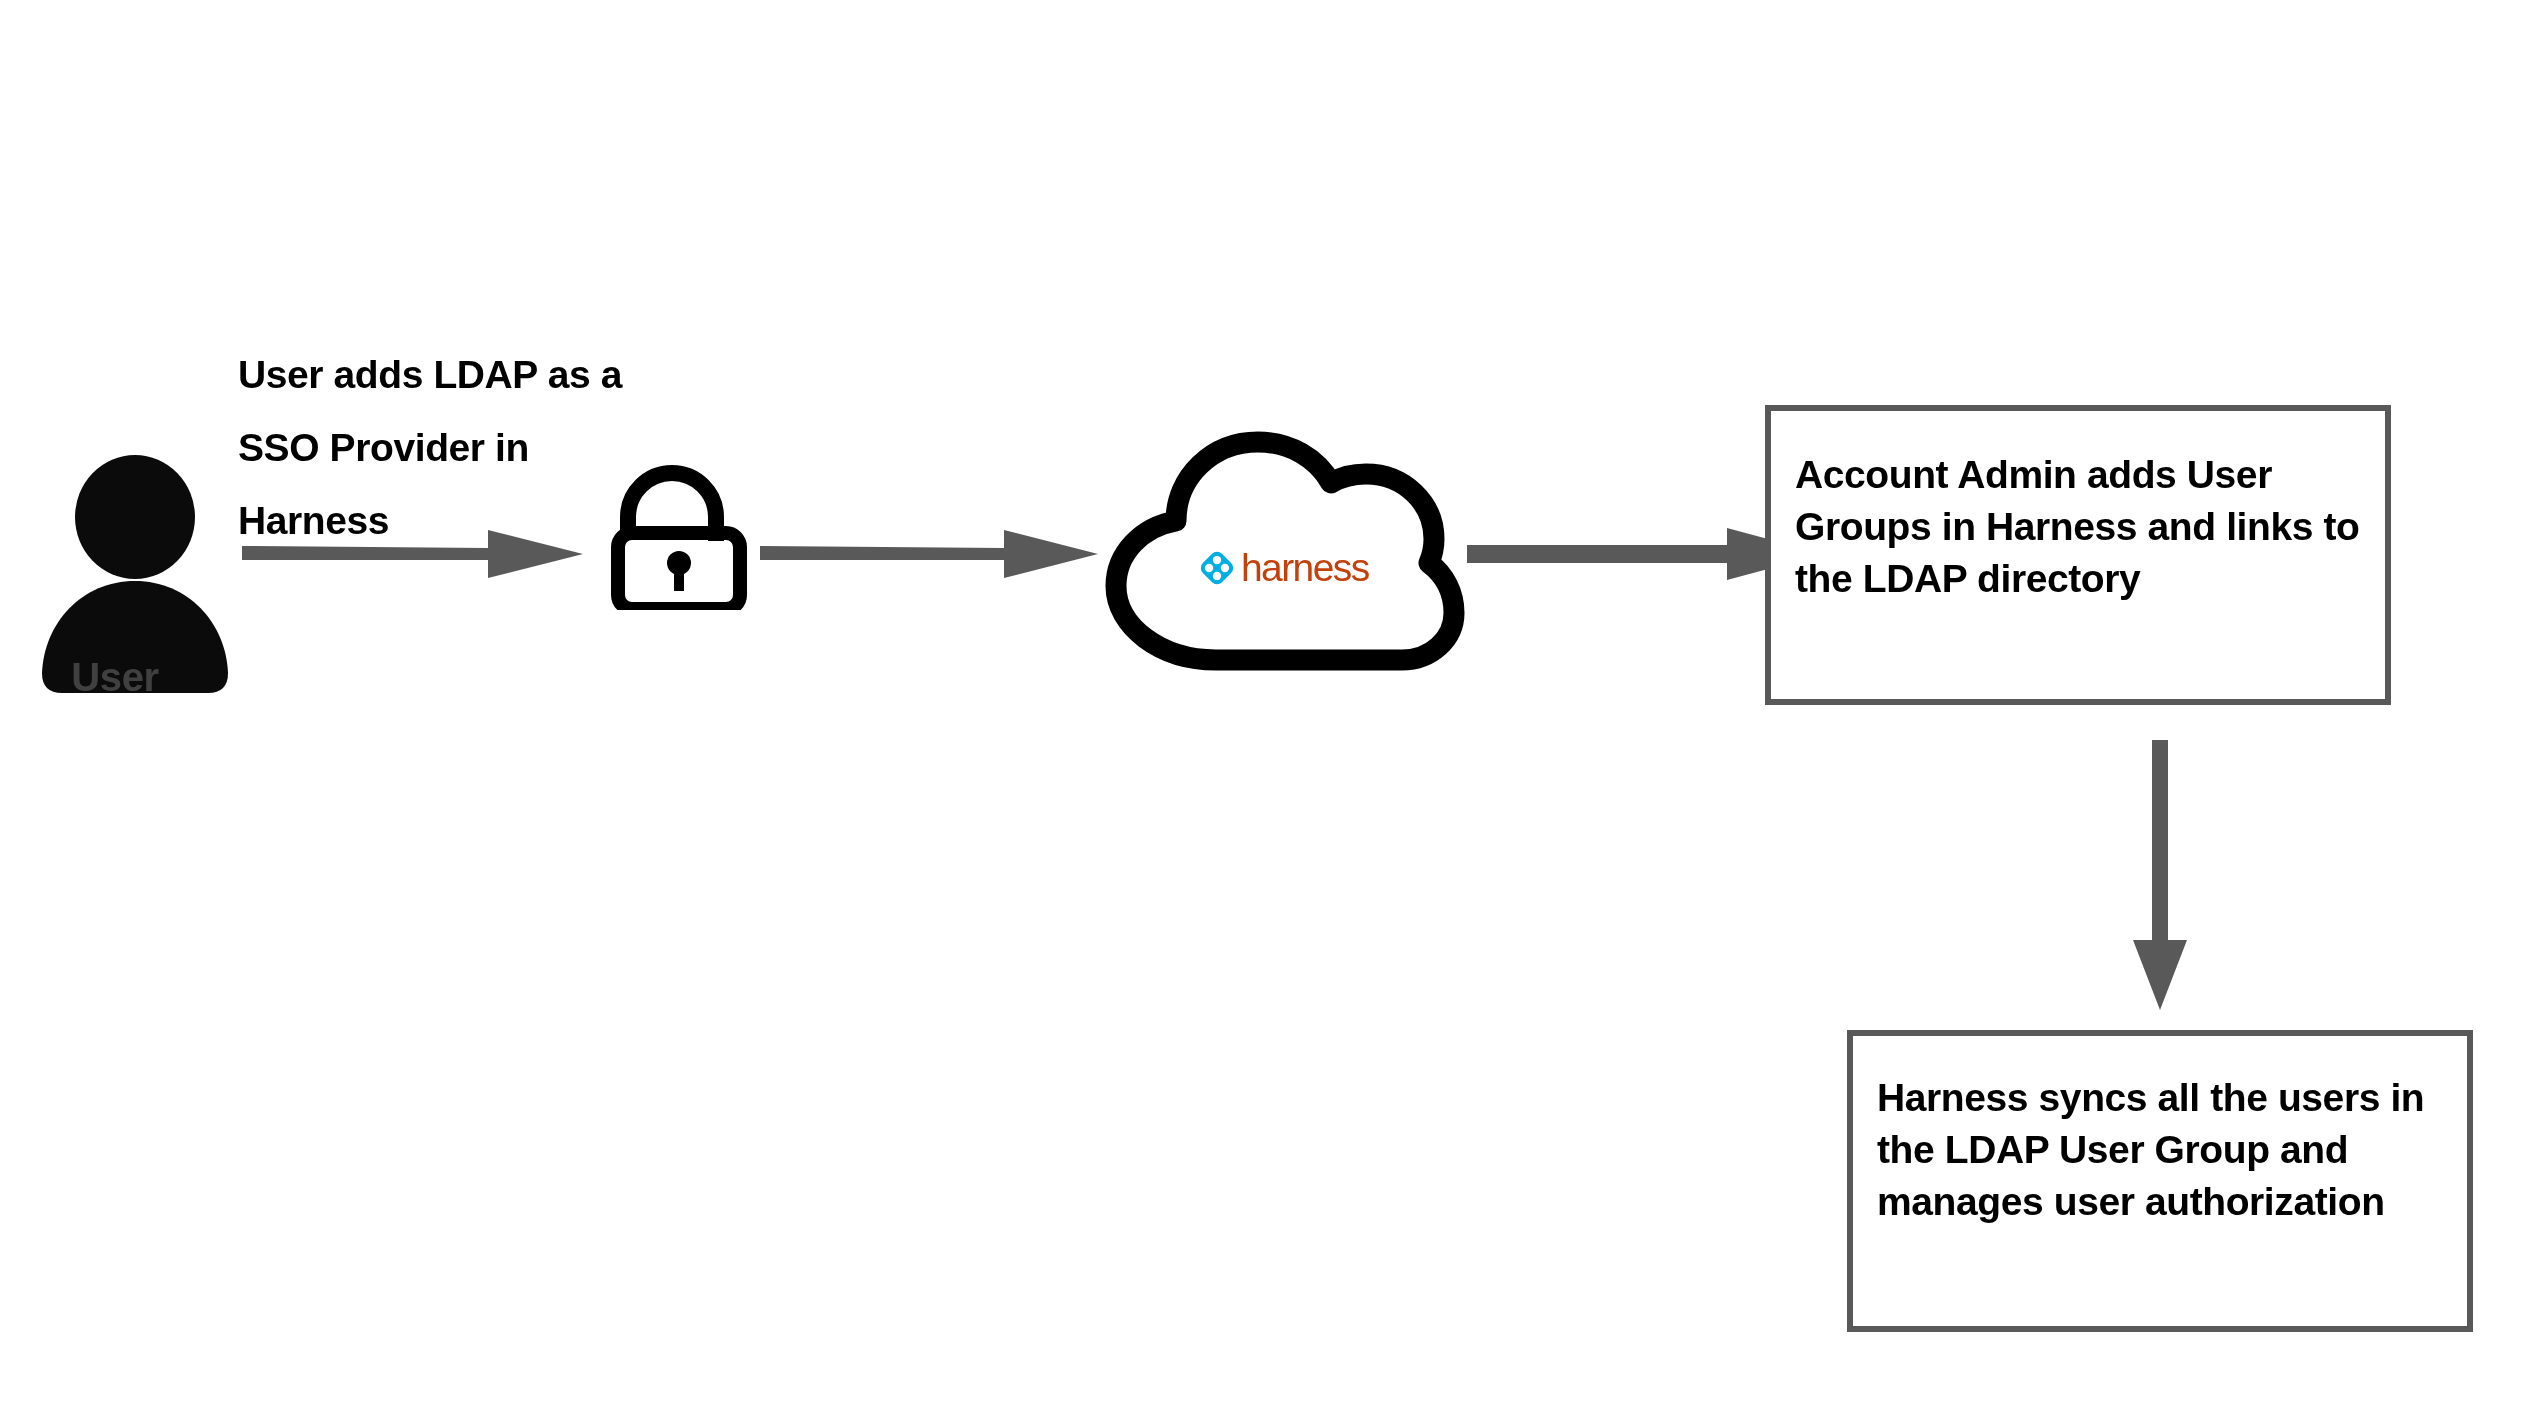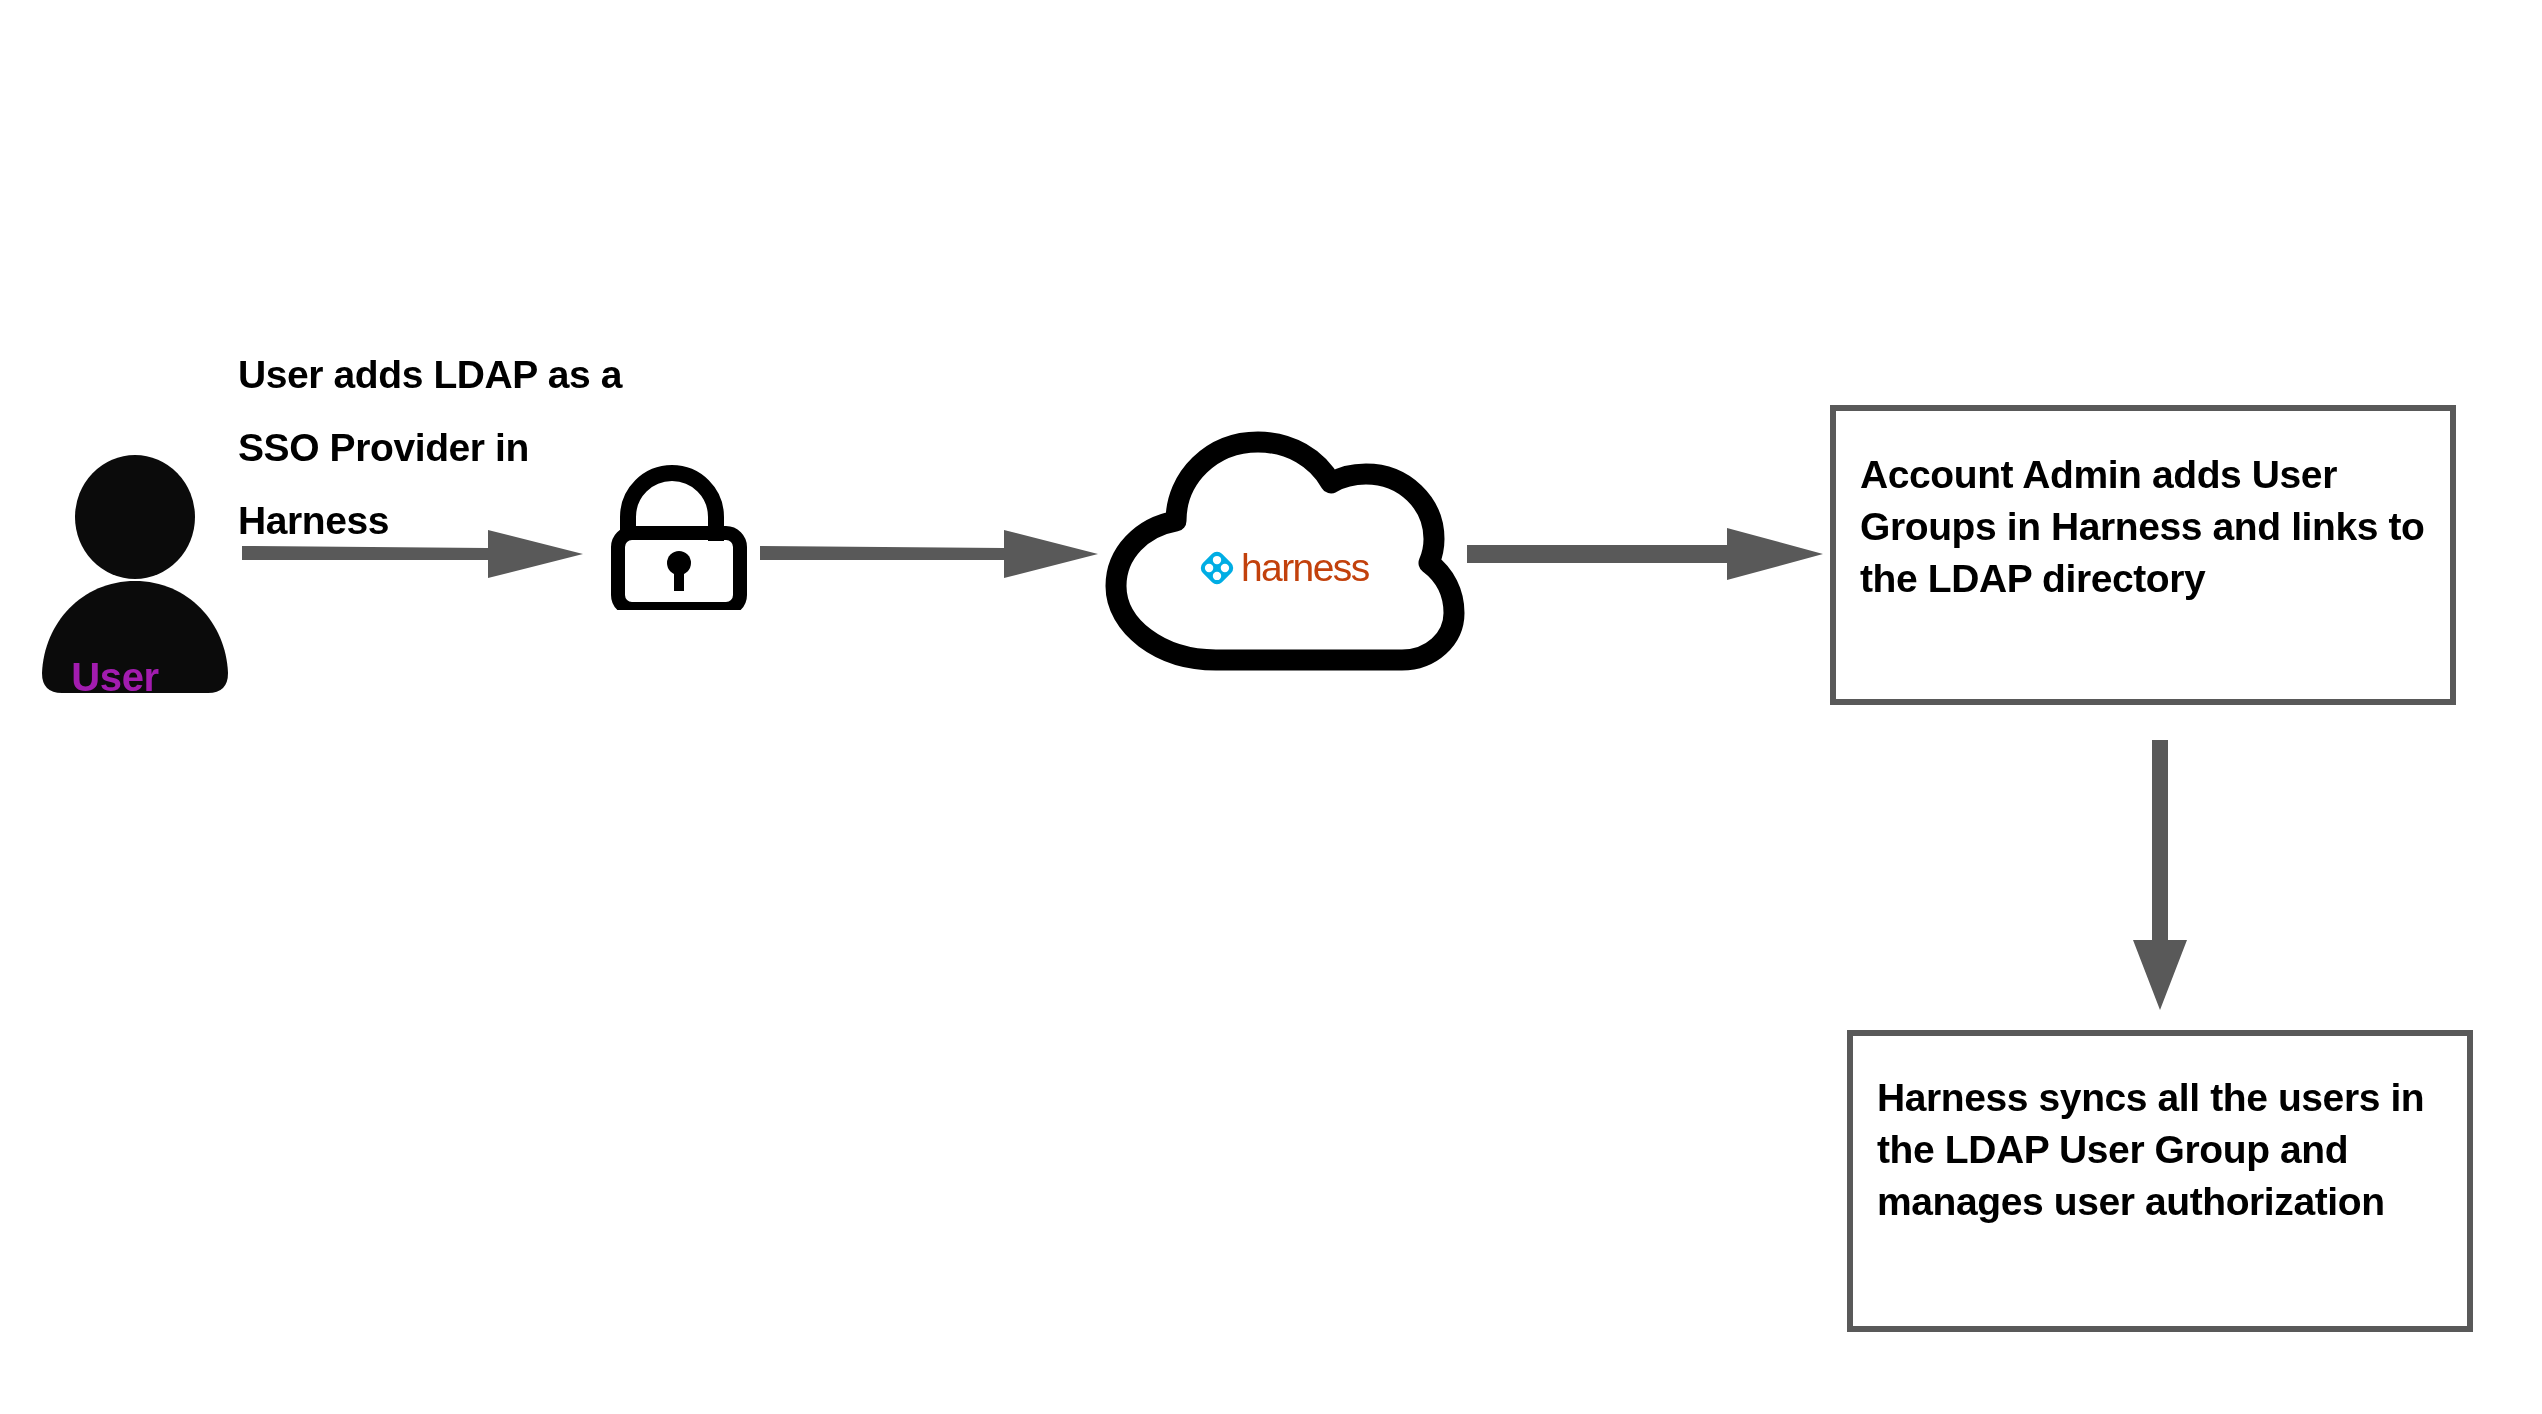--- a/index.html
+++ b/index.html
@@ -22,21 +22,21 @@
   
   #user-actor { left: 40px; top: 455px; width: 190px; height: 250px; }
   #user-label {
     position: absolute;
     left: 0px;
     top: 655px;
     width: 230px;
     text-align: center;
     font-size: 40px;
     font-weight: bold;
-    color: #a21caf;
+    color: #404040;
     letter-spacing: -0.3px;
   }
 
   
   #flow-caption {
     position: absolute;
     left: 238px;
     top: 338px;
     width: 430px;
     font-size: 39px;
@@ -95,21 +95,21 @@
   .text-box .box-text {
     position: absolute;
     left: 24px;
     right: 14px;
     font-size: 39px;
     line-height: 52px;
     font-weight: bold;
     color: #000000;
     letter-spacing: -0.4px;
   }
-  #box-account-admin { left: 1830px; top: 405px; width: 626px; height: 300px; }
+  #box-account-admin { left: 1765px; top: 405px; width: 626px; height: 300px; }
   #box-account-admin .box-text { top: 38px; }
   #box-harness-sync  { left: 1847px; top: 1030px; width: 626px; height: 302px; }
   #box-harness-sync .box-text { top: 36px; }
 </style>
 </head>
 <body>
 
 <div id="canvas">
 
   <div class="node" id="user-actor">

